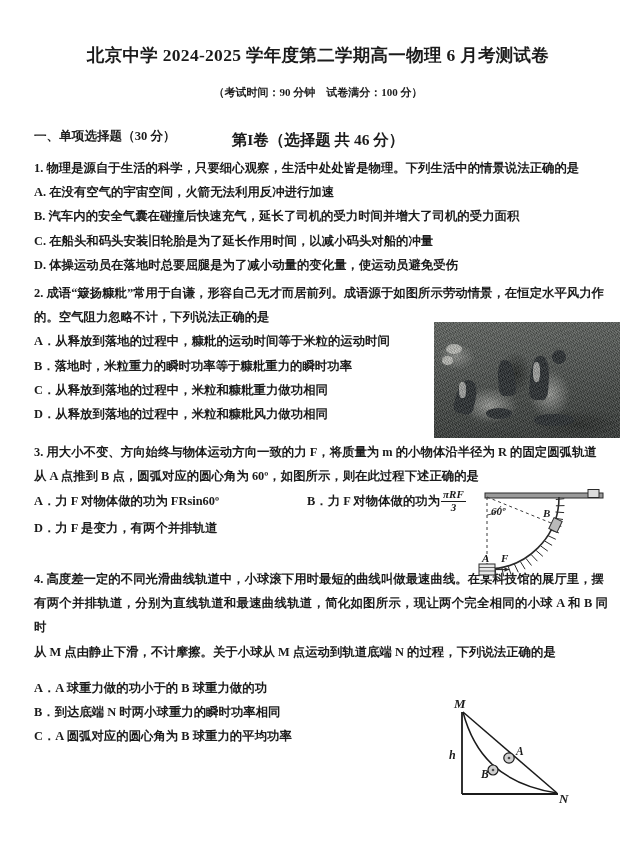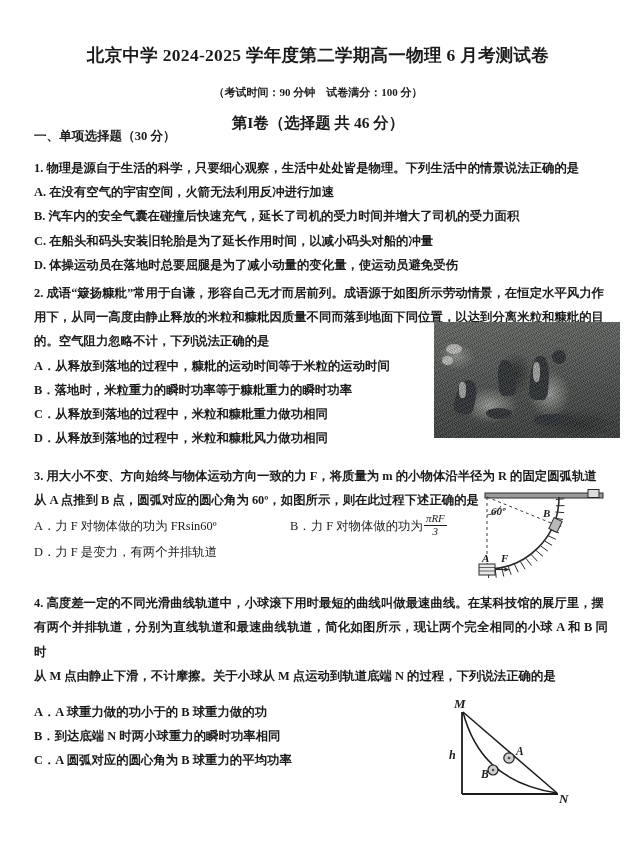--- a/index.html
+++ b/index.html
@@ -33,21 +33,21 @@
   .doc-subtitle {
     text-align: center;
     font-size: 11px;
     font-weight: bold;
     margin: 19px 0 0 0;
   }
   .doc-section-title {
     text-align: center;
     font-size: 15.5px;
     font-weight: bold;
-    margin: 13px 0 0 0;
+    margin: 30px 0 0 0;
   }
 
   
   .content {
     position: absolute;
     left: 34px;
     right: 28px;
     top: 128px;
   }
   .part-heading {
@@ -66,23 +66,23 @@
     margin: 0;
   }
   .q-opt {
     font-size: 12.4px;
     font-weight: bold;
     line-height: 1.95;
     margin: 0;
   }
   .opt-row {
     display: flex;
-    gap: 24px;
+    gap: 41px;
     font-size: 12.4px;
-    font-weight: normal;
+    font-weight: bold;
     line-height: 2.1;
   }
   .opt-row > div { white-space: nowrap; }
   .opt-col-a { width: 232px; }
   .frac {
     display: inline-block;
     vertical-align: middle;
     text-align: center;
     font-size: 11px;
     line-height: 1.08;
@@ -169,21 +169,20 @@
     <div class="q-block">
       <p class="q-stem">1. 物理是源自于生活的科学，只要细心观察，生活中处处皆是物理。下列生活中的情景说法正确的是</p>
       <p class="q-opt">A. 在没有空气的宇宙空间，火箭无法利用反冲进行加速</p>
       <p class="q-opt">B. 汽车内的安全气囊在碰撞后快速充气，延长了司机的受力时间并增大了司机的受力面积</p>
       <p class="q-opt">C. 在船头和码头安装旧轮胎是为了延长作用时间，以减小码头对船的冲量</p>
       <p class="q-opt">D. 体操运动员在落地时总要屈腿是为了减小动量的变化量，使运动员避免受伤</p>
     </div>
 
     <div class="q-block">
       <p class="q-stem">2. 成语“簸扬糠粃”常用于自谦，形容自己无才而居前列。成语源于如图所示劳动情景，在恒定水平风力作</p>
-      <p class="q-stem">用下，从同一高度由静止释放的米粒和糠粃因质量不同而落到地面下同位置，以达到分离米粒和糠粃的目</p>
       <p class="q-stem">的。空气阻力忽略不计，下列说法正确的是</p>
       <p class="q-opt">A．从释放到落地的过程中，糠粃的运动时间等于米粒的运动时间</p>
       <p class="q-opt">B．落地时，米粒重力的瞬时功率等于糠粃重力的瞬时功率</p>
       <p class="q-opt">C．从释放到落地的过程中，米粒和糠粃重力做功相同</p>
       <p class="q-opt">D．从释放到落地的过程中，米粒和糠粃风力做功相同</p>
     </div>
 
     <div class="q-block" style="margin-top:14px;">
       <p class="q-stem">3. 用大小不变、方向始终与物体运动方向一致的力 F，将质量为 m 的小物体沿半径为 R 的固定圆弧轨道</p>
       <p class="q-stem">从 A 点推到 B 点，圆弧对应的圆心角为 60º，如图所示，则在此过程下述正确的是</p>

